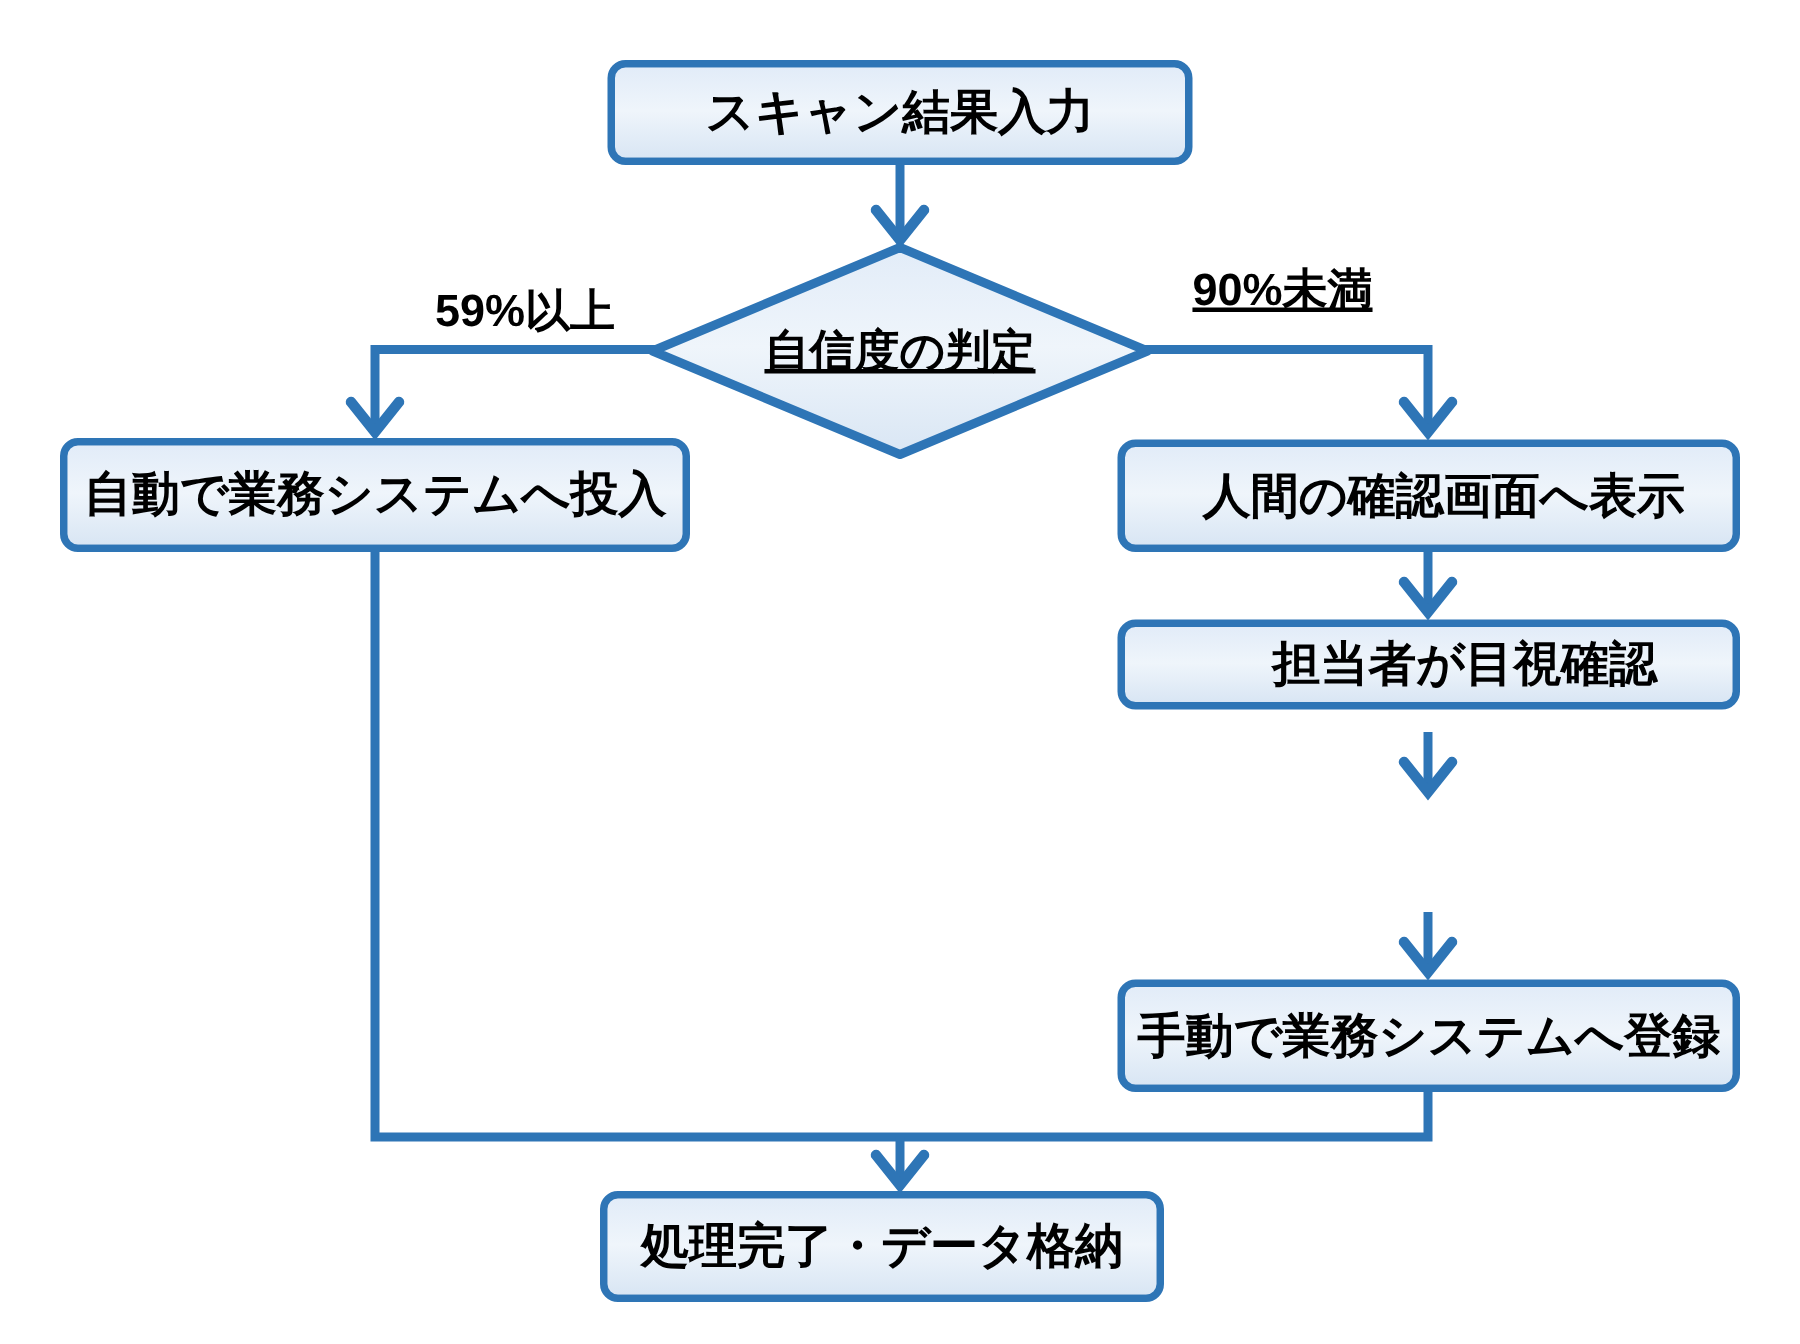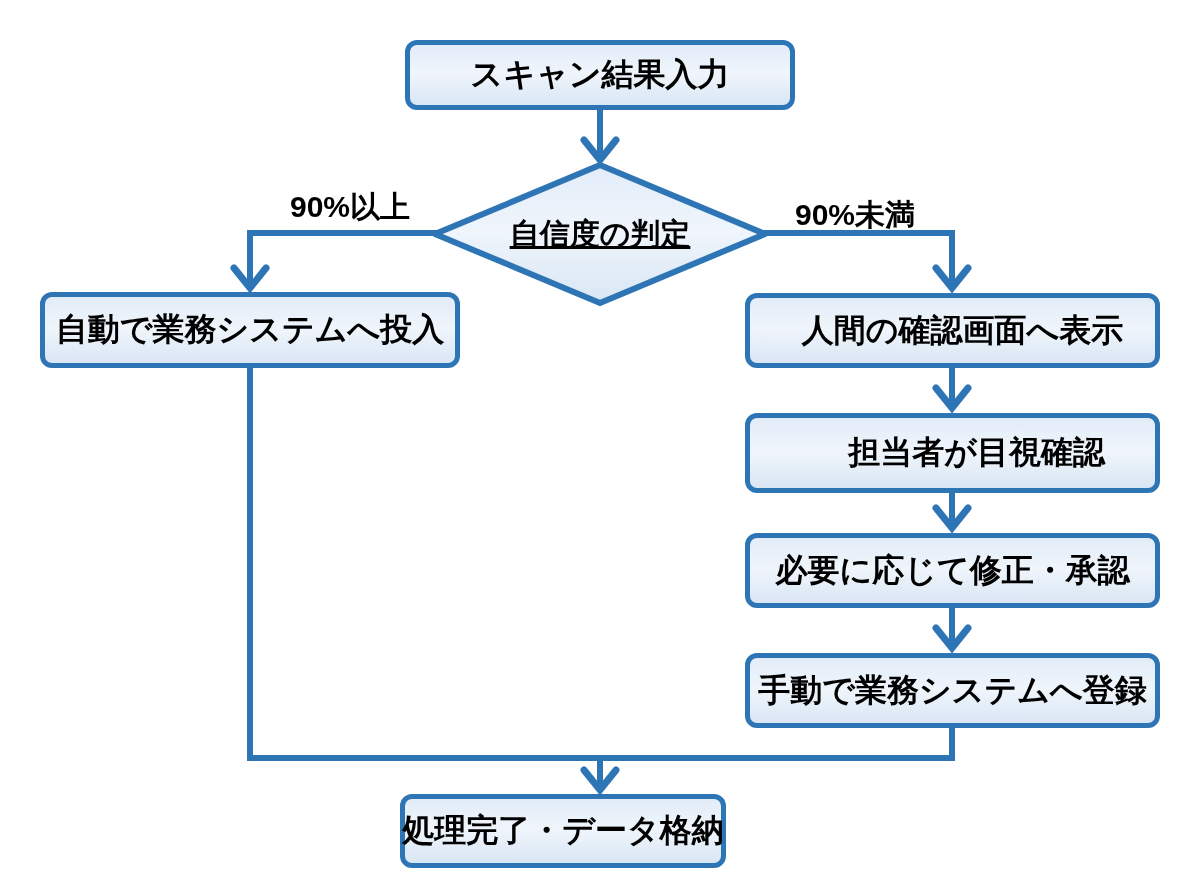--- a/index.html
+++ b/index.html
@@ -105,26 +105,25 @@
   </svg>
 
   <div class="node" style="left:405px; top:40px; width:390px; height:70px;">スキャン結果入力</div>
 
   <div class="diamond-label" style="left:450px; top:214px; width:300px; height:40px;text-decoration:underline;">自信度の判定</div>
 
   <div class="node" style="left:40px; top:292px; width:420px; height:76px;text-align:center;">自動で業務システムへ投入</div>
 
   <div class="node" style="left:745px; top:293px; width:415px; height:75px;padding-left:20px;">人間の確認画面へ表示</div>
 
-  <div class="node" style="left:745px; top:413px; width:415px; height:80px;padding-left:48px;">担当者が目視確認</div>
+  <div class="node" style="left:745px; top:413px; width:415px; height:60px;padding-left:48px;">担当者が目視確認</div>
 
-  <div class="node" style="left:745px; top:533px; width:415px; height:75px;">必要に応じて修正・承認</div>
 
   <div class="node" style="left:745px; top:653px; width:415px; height:75px;">手動で業務システムへ登録</div>
 
-  <div class="node" style="left:400px; top:794px; width:326px; height:74px;">処理完了・データ格納</div>
+  <div class="node" style="left:400px; top:794px; width:376px; height:74px;">処理完了・データ格納</div>
 
-  <div class="edge-label centered" style="left:250px; top:187px; width:200px;">90%以上</div>
+  <div class="edge-label centered" style="left:250px; top:187px; width:200px;">59%以上</div>
 
-  <div class="edge-label centered" style="left:755px; top:195px; width:200px;">90%未満</div>
+  <div class="edge-label centered" style="left:755px; top:173px; width:200px;text-decoration:underline;">90%未満</div>
 
 
 </div>
 
 </body></html>

